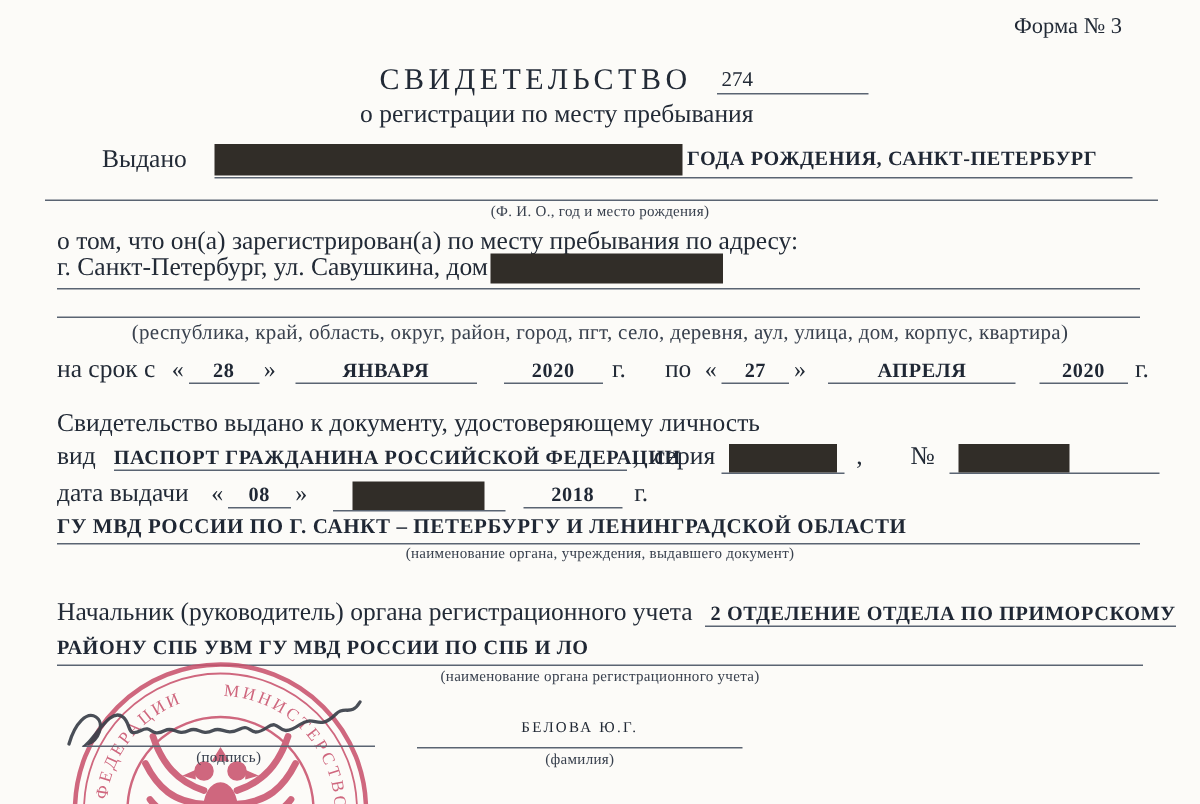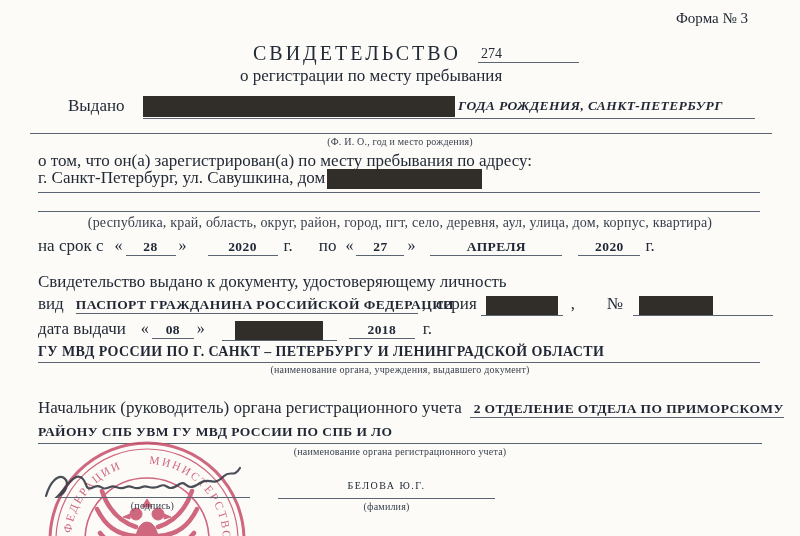--- a/index.html
+++ b/index.html
@@ -31,39 +31,40 @@
 
   <div class="row t15" style="top:10px;right:52px;">Форма № 3</div>
 
   <div class="row title" style="top:42px;left:253px;">СВИДЕТЕЛЬСТВО</div>
   <div class="row" style="top:44px;left:478px;width:98px;">
     <span class="uline" style="display:inline-block;width:98px;font-size:14px;padding-left:3px;">274</span>
   </div>
   <div class="row t17" style="top:66px;left:240px;">о регистрации по месту пребывания</div>
 
   <div class="row t17" style="top:96px;left:68px;">Выдано</div>
-  <div class="row uline" style="top:94px;left:143px;right:45px;height:24px;font-style:italic;">
+  <div class="row uline" style="top:94px;left:143px;right:45px;height:24px;">
     <span class="redact" style="width:312px;height:21px;margin-top:2px;"></span><span class="val" style="vertical-align:middle;padding-left:3px;">ГОДА РОЖДЕНИЯ, САНКТ-ПЕТЕРБУРГ</span>
   </div>
   <div class="row uline" style="top:114px;left:30px;right:28px;height:19px;"></div>
   <div class="row cap center" style="top:136px;left:0;right:0;">(Ф. И. О., год и место рождения)</div>
 
   <div class="row t17" style="top:151px;left:38px;">о том, что он(а) зарегистрирован(а) по месту пребывания по адресу:</div>
 
   <div class="row uline t17" style="top:168px;left:38px;right:40px;height:24px;">
     <span>г. Санкт-Петербург, ул. Савушкина, дом</span><span class="redact" style="width:155px;height:20px;margin-left:2px;"></span>
   </div>
   <div class="row uline" style="top:192px;left:38px;right:40px;height:19px;"></div>
   <div class="row cap center" style="top:215px;left:0;right:0;font-size:14px;">(республика, край, область, округ, район, город, пгт, село, деревня, аул, улица, дом, корпус, квартира)</div>
 
   <div class="row flexrow t17" style="top:236px;left:38px;right:34px;">
     <span>на срок с</span>
     <span class="q" style="margin-left:8px;">«</span>
     <span class="cell val" style="width:50px;">28</span>
     <span class="q">»</span>
+    <span class="cell val" style="width:128px;margin-left:10px;">ЯНВАРЯ</span>
     <span class="cell val" style="width:70px;margin-left:18px;">2020</span>
     <span style="margin-left:6px;">г.</span>
     <span style="margin-left:26px;">по</span>
     <span class="q" style="margin-left:6px;">«</span>
     <span class="cell val" style="width:48px;">27</span>
     <span class="q">»</span>
     <span class="cell val" style="width:132px;margin-left:12px;">АПРЕЛЯ</span>
     <span class="cell val" style="width:62px;margin-left:16px;">2020</span>
     <span style="margin-left:5px;">г.</span>
   </div>

